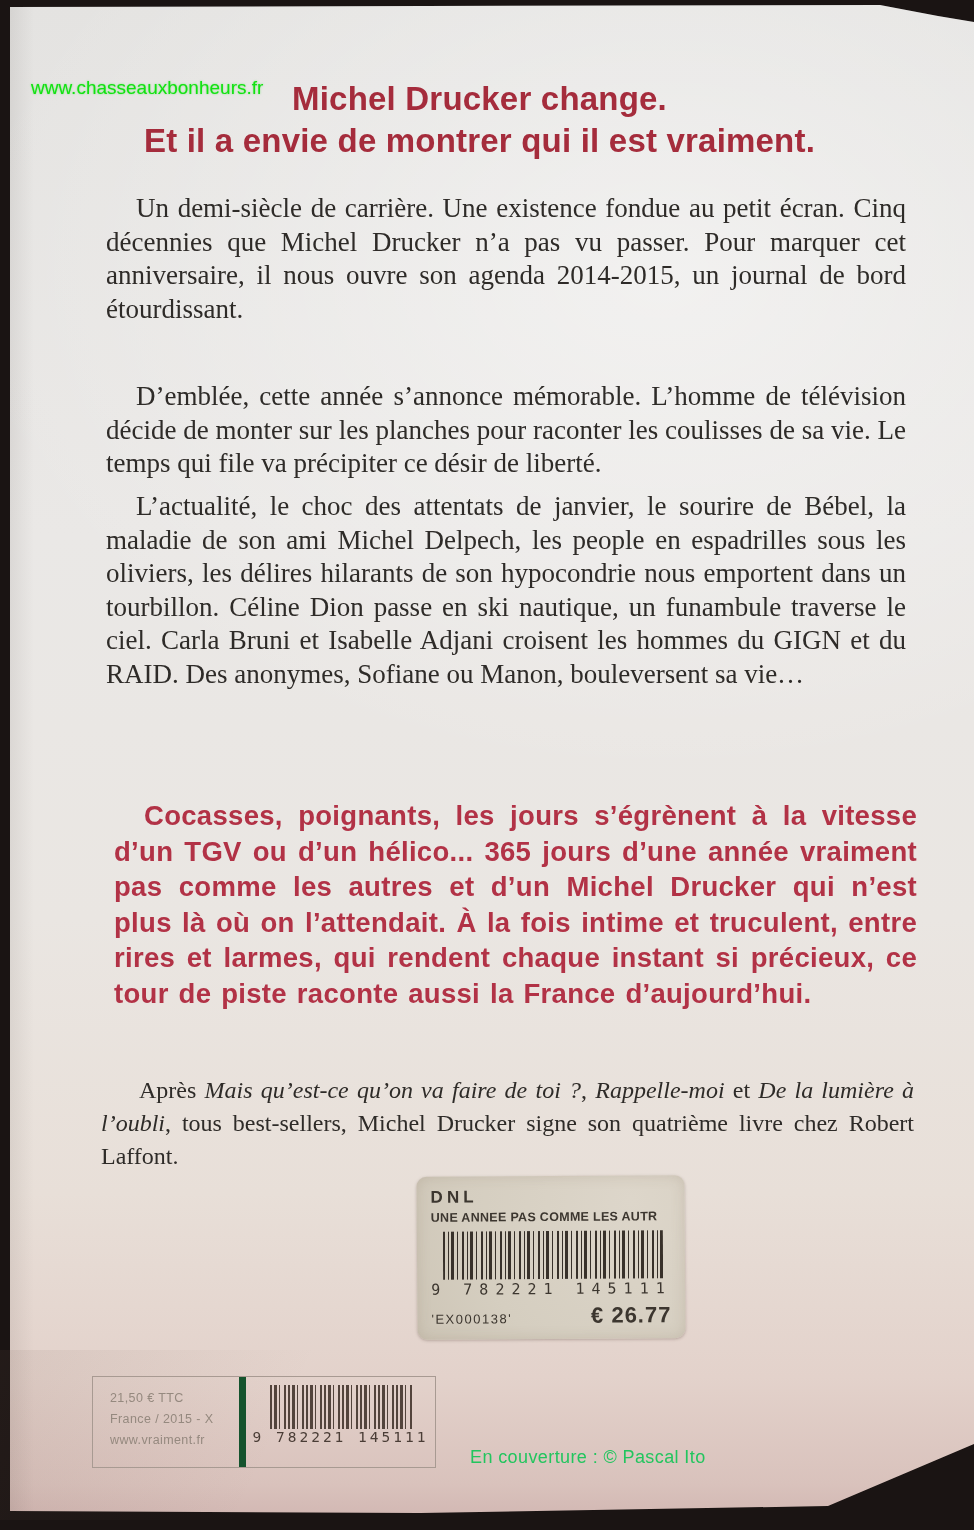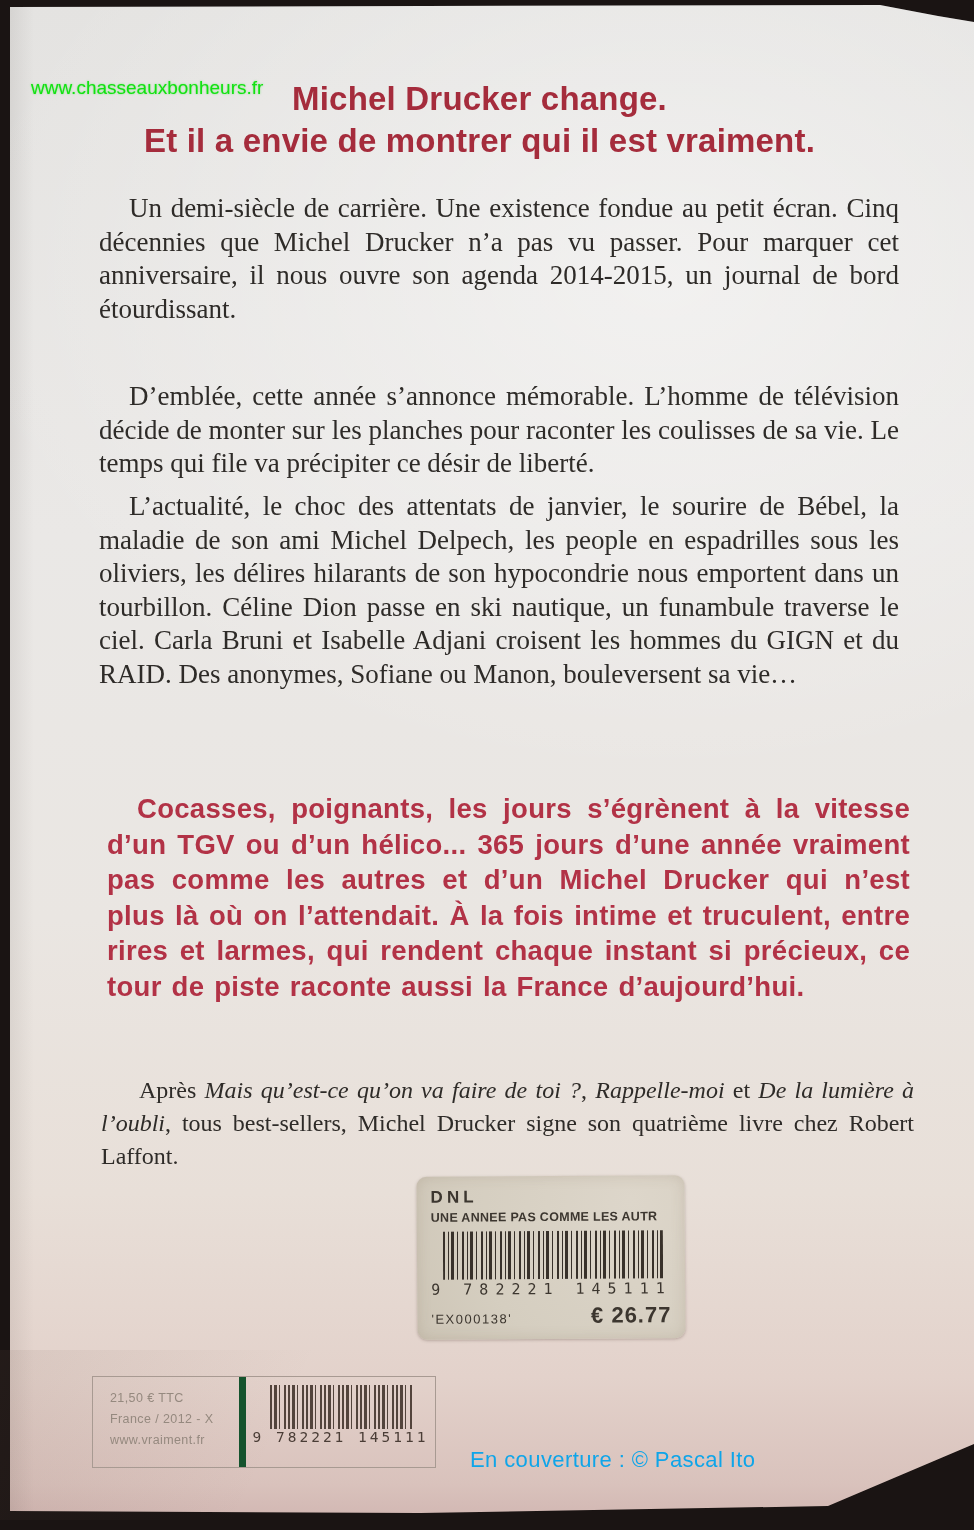--- a/index.html
+++ b/index.html
@@ -28,29 +28,29 @@
     font-family:"Liberation Sans", sans-serif; font-size:19px;
     color:#12e212; text-shadow:0 0 2px rgba(30,220,30,0.55);
     white-space:nowrap;
   }
   .tagline {
     position:absolute; top:78px; left:40px; right:55px; text-align:center;
     font-family:"Liberation Sans", sans-serif; font-weight:bold;
     font-size:33px; line-height:42px; color:#a52c3c; letter-spacing:0.2px;
   }
   .bodyp {
-    position:absolute; left:99px; width:800px; margin:0;
+    position:absolute; left:106px; width:800px; margin:0;
     color:#2e2b28; font-size:27px; line-height:33.5px;
     text-align:justify; text-indent:30px;
   }
   .p1 { top:192px; }
   .p2 { top:357px;margin-top:23px; }
   .p3 { top:490px; }
   .redp {
-    position:absolute; left:103px; top:787px; width:803px; margin:4px;
+    position:absolute; left:103px; top:787px; width:803px; margin:11px;
     font-family:"Liberation Sans", sans-serif; font-weight:bold;
     font-size:27.5px; line-height:35.5px; color:#b23246;
     text-align:justify; text-indent:30px; letter-spacing:0.3px; word-spacing:2px;
   }
   .note {
     position:absolute; left:93px; top:1066px; width:813px; margin:8px;
     font-size:24px; line-height:33px; color:#2e2b28;
     text-align:justify; text-indent:38px;
   }
   .note .it { font-style:italic; }
@@ -101,22 +101,22 @@
       #53443c 4px, #53443c 7px, transparent 7px, transparent 9px,
       #53443c 9px, #53443c 10px, transparent 10px, transparent 14px,
       #53443c 14px, #53443c 16px, transparent 16px, transparent 18px);
   }
   .pub-digits {
     font-family:"DejaVu Sans Mono", monospace; font-size:14.5px;
     letter-spacing:3px; color:#4a3d36; white-space:nowrap;
   }
   .credit {
     position:absolute; left:470px; top:1447px;
-    font-family:"Liberation Sans", sans-serif; font-size:22px;
-    color:#0ea5e9; letter-spacing:0.4px; white-space:nowrap;
+    font-family:"Liberation Sans", sans-serif; font-size:18px;
+    color:#22c55e; letter-spacing:0.4px; white-space:nowrap;
   }
 </style>
 </head>
 <body>
 
 <div class="photo">
   <div class="cover-bg"></div>
   <div class="fold-shadow"></div>
 
   <div class="watermark">www.chasseauxbonheurs.fr</div>
@@ -141,21 +141,21 @@
     <div class="sticker-digits">9 782221 145111</div>
     <div class="sticker-row">
       <span class="sticker-ref">'EX000138'</span>
       <span class="sticker-price">€ 26.77</span>
     </div>
   </div>
 
   <div class="pub-box">
     <div class="pub-left">
       <div>21,50 € TTC</div>
-      <div>France / 2012 - X</div>
+      <div>France / 2015 - X</div>
       <div>www.vraiment.fr</div>
     </div>
     <div class="pub-right">
       <div class="pub-barcode"></div>
       <div class="pub-digits">9 782221 145111</div>
     </div>
   </div>
 
   <div class="credit">En couverture : © Pascal Ito</div>
 </div>

